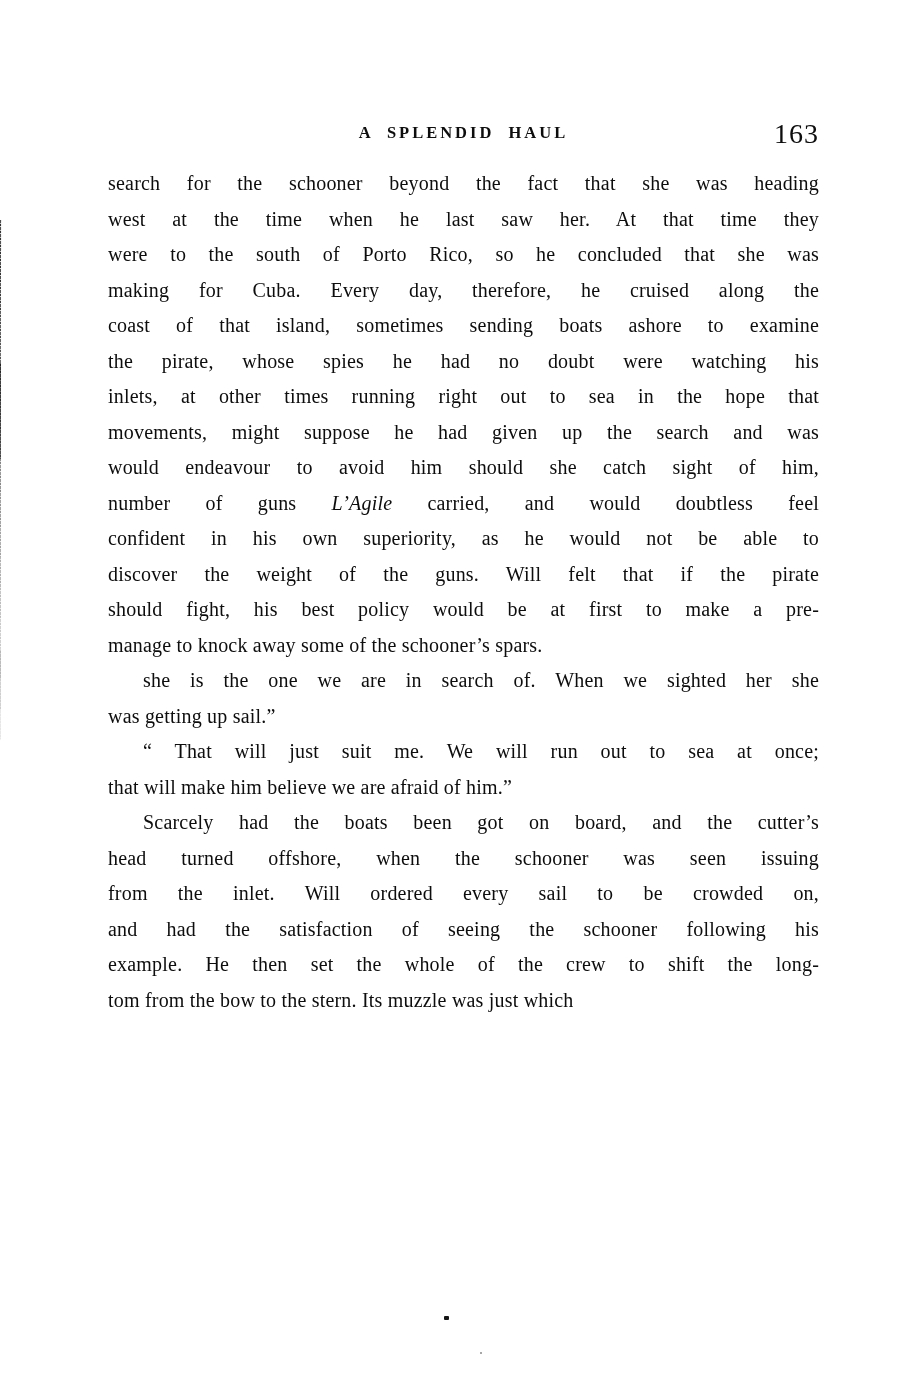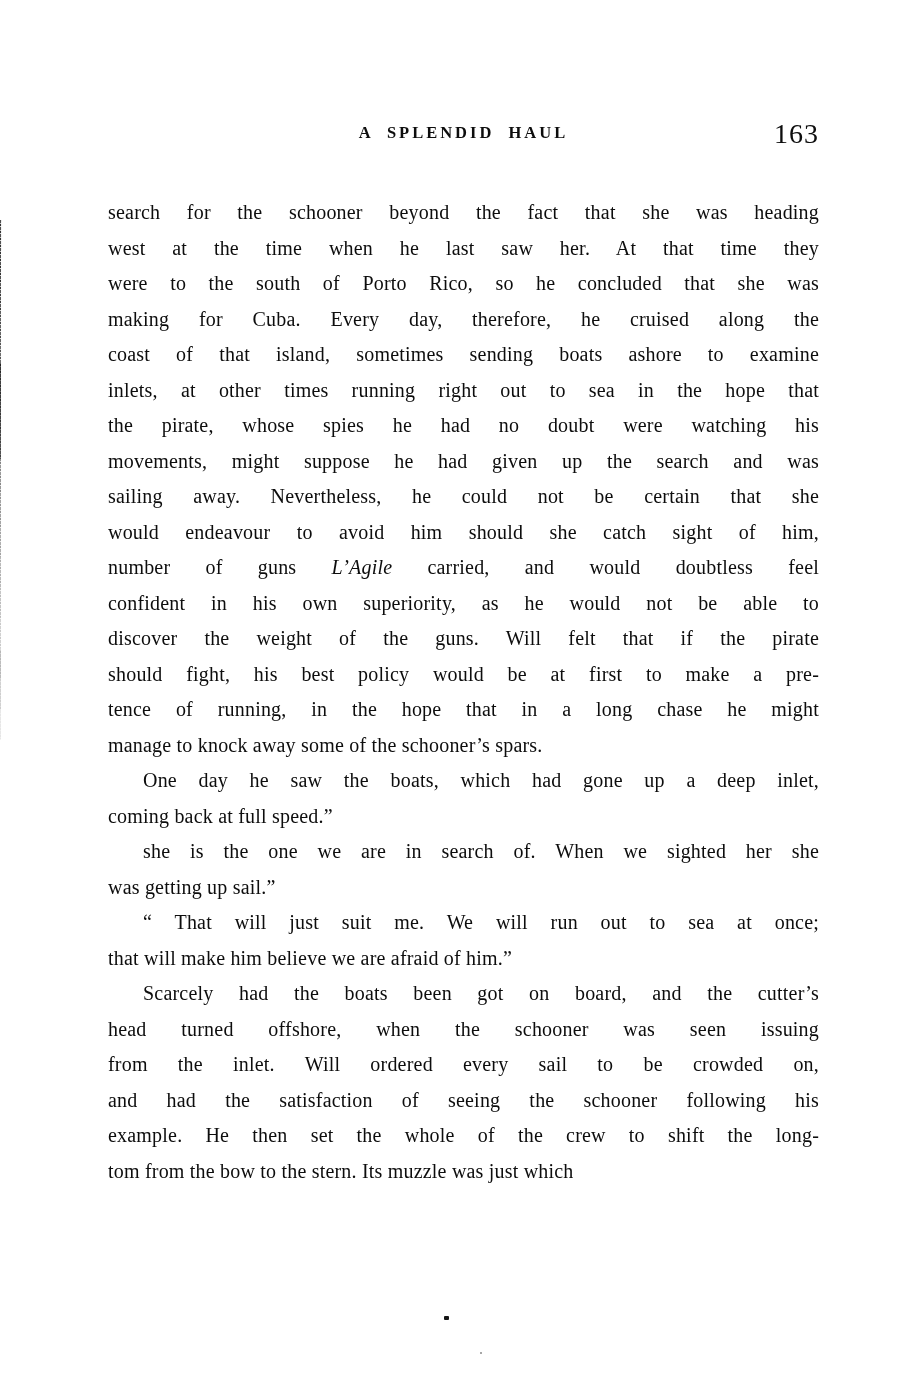--- a/index.html
+++ b/index.html
@@ -58,21 +58,20 @@
     letter-spacing: 1px;
   }
   .text-block {
     position: absolute;
     left: 108px;
     top: 166px;
     width: 711px;
     font-size: 20px;
     line-height: 35.5px;
     letter-spacing: 0.2px;
-    margin-top: 29px;
   }
   .paragraph { margin: 0; }
   .paragraph.indent .line:first-child { text-indent: 35px; }
   .line {
     text-align: justify;
     text-align-last: justify;
   }
   .line.last { text-align-last: left; }
   .line i { font-style: italic; }
   .ink-speck {
@@ -94,35 +93,29 @@
     <div class="page-number">163</div>
   </div>
 
   <div class="text-block">
       <div class="paragraph">
         <div class="line">search for the schooner beyond the fact that she was heading</div>
         <div class="line">west at the time when he last saw her.  At that time they</div>
         <div class="line">were to the south of Porto Rico, so he concluded that she was</div>
         <div class="line">making for Cuba.  Every day, therefore, he cruised along the</div>
         <div class="line">coast of that island, sometimes sending boats ashore to examine</div>
+        <div class="line">the pirate, whose spies he had no doubt were watching his</div>
         <div class="line">inlets, at other times running right out to sea in the hope that</div>
-        <div class="line">the pirate, whose spies he had no doubt were watching his</div>
         <div class="line">movements, might suppose he had given up the search and was</div>
-        <div class="line">sailing away.  Nevertheless, he could not be certain that she</div>
         <div class="line">would endeavour to avoid him should she catch sight of him,</div>
         <div class="line">number of guns <i>L’Agile</i> carried, and would doubtless feel</div>
         <div class="line">confident in his own superiority, as he would not be able to</div>
         <div class="line">discover the weight of the guns.  Will felt that if the pirate</div>
         <div class="line">should fight, his best policy would be at first to make a pre-</div>
-        <div class="line">tence of running, in the hope that in a long chase he might</div>
         <div class="line last">manage to knock away some of the schooner’s spars.</div>
-      </div>
-      <div class="paragraph indent">
-        <div class="line">One day he saw the boats, which had gone up a deep inlet,</div>
-        <div class="line last">coming back at full speed.”</div>
       </div>
       <div class="paragraph indent">
         <div class="line">she is the one we are in search of.  When we sighted her she</div>
         <div class="line last">was getting up sail.”</div>
       </div>
       <div class="paragraph indent">
         <div class="line">“ That will just suit me.  We will run out to sea at once;</div>
         <div class="line last">that will make him believe we are afraid of him.”</div>
       </div>
       <div class="paragraph indent">

